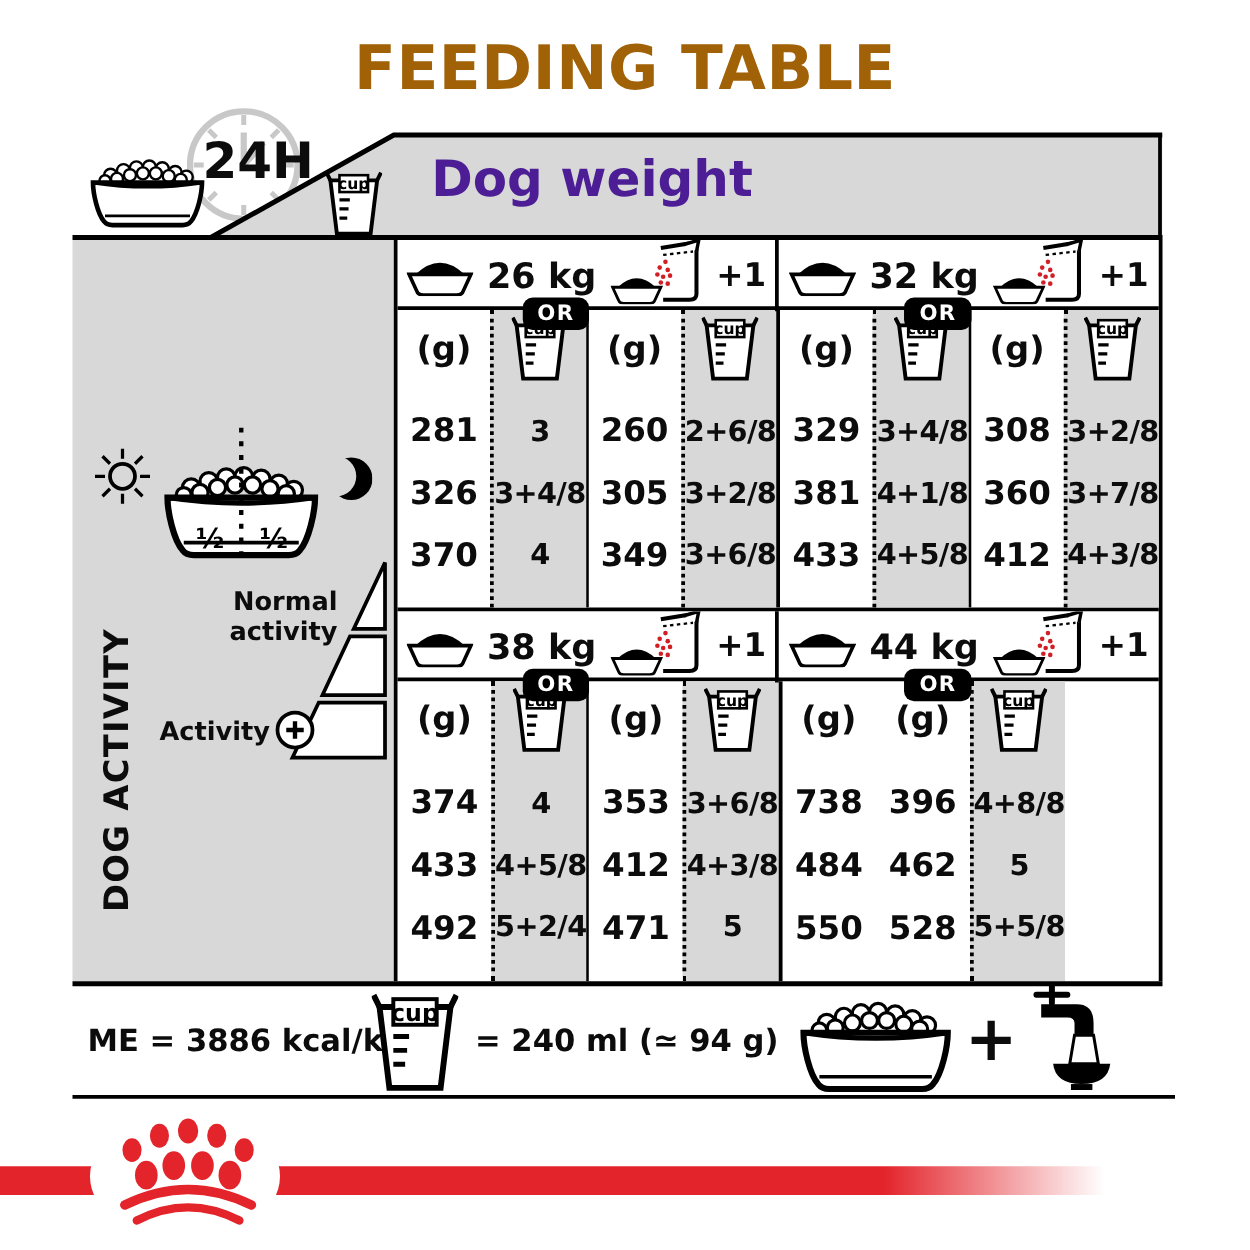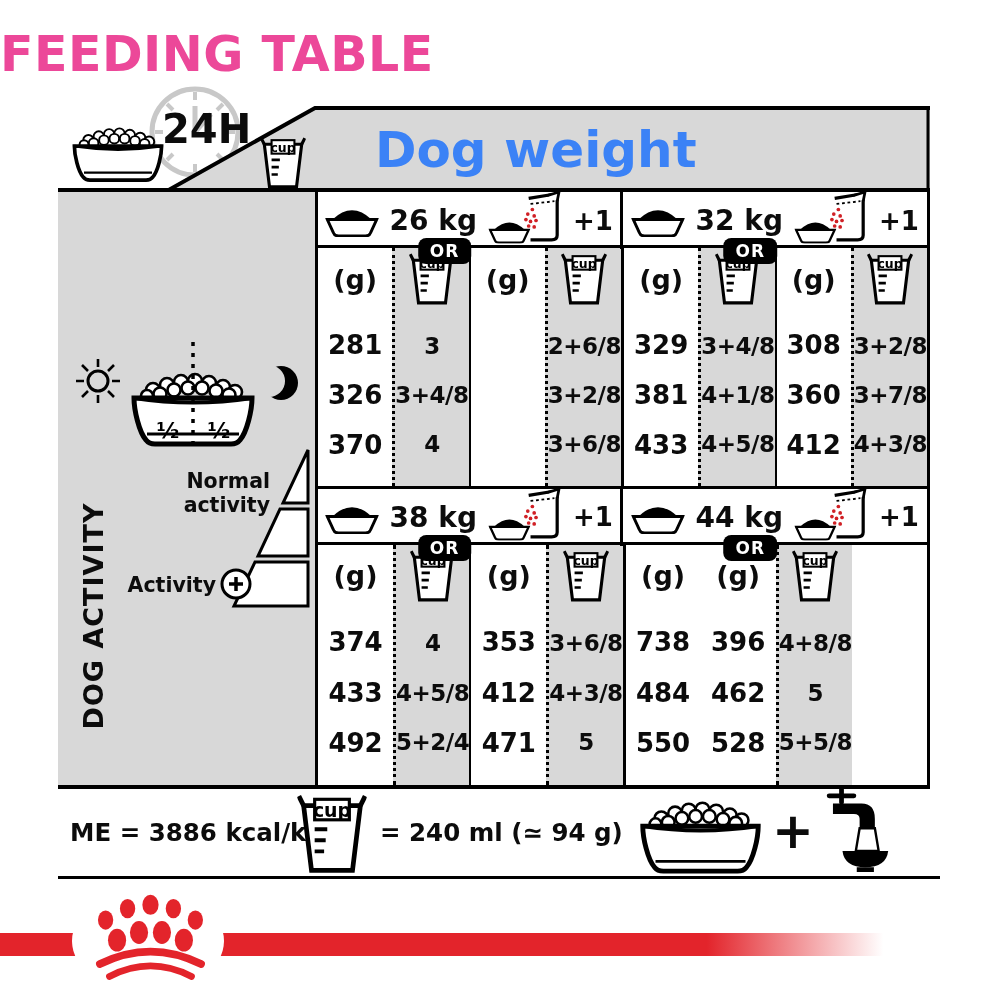--- a/index.html
+++ b/index.html
@@ -2,29 +2,29 @@
 <html><head>
 <meta charset="utf-8">
 <style>
   * { margin:0; padding:0; box-sizing:border-box; }
   html,body { background:#fff; }
   body { font-family:"DejaVu Sans", sans-serif; font-weight:700; color:#0c0c0c; }
   .page { position:relative; width:1000px; height:1000px; background:#fff; overflow:hidden; }
   .abs { position:absolute; }
 
   
-  .title { left:0; top:26px; width:1000px; 
-           font-size:49px; letter-spacing:.5px; color:#ec4899; }
+  .title { left:0; top:26px; width:1000px; text-align:center;
+           font-size:49px; letter-spacing:.5px; color:#a16207; }
 
   
   .h24 { left:162px; top:106px; font-size:40px; z-index:3; }
   .clock-svg { left:147px; top:84px; z-index:1; }
   .bowl-tl { left:66px; top:118px; z-index:3; }
   .band-svg { left:165px; top:104px; z-index:2; }
-  .dogweight { left:345px; top:121px; font-size:50px; z-index:3; color:#3b82f6;margin-left:30px; }
+  .dogweight { left:345px; top:121px; font-size:40px; z-index:3; color:#4c1d95; }
   .cup-diag { left:260px; top:136px; z-index:3; }
 
   .line { background:#000; z-index:6; }
   #line-top { left:58px; top:188px; width:872px; height:4px; }
   #line-mid { left:58px; top:785px; width:872px; height:4px; }
   #line-bot { left:58px; top:876px; width:882px; height:3px; }
 
   
   .sidebar { left:58px; top:192px; width:257px; height:593px; background:#d8d8d8; z-index:2; }
   .sun-svg { left:14px; top:163px; }
@@ -257,20 +257,25 @@
           <div class="vals">
             <span>3</span>
               <span>3+4/8</span>
               <span>4</span>
           </div>
         </div>
         <div class="sub w">
           <div class="shead">
               <span class="gtxt">(g)</span>
             </div>
+          <div class="vals">
+            <span>260</span>
+              <span>305</span>
+              <span>349</span>
+          </div>
         </div>
         <div class="sub c sepM">
           <div class="shead">
               <svg width="46" height="54" viewBox="0 0 44 52">
                 <use href="#cupShape"></use>
                 <text x="22" y="15" text-anchor="middle" font-size="12">cup</text>
               </svg>
             </div>
           <div class="vals">
             <span>2+6/8</span>

